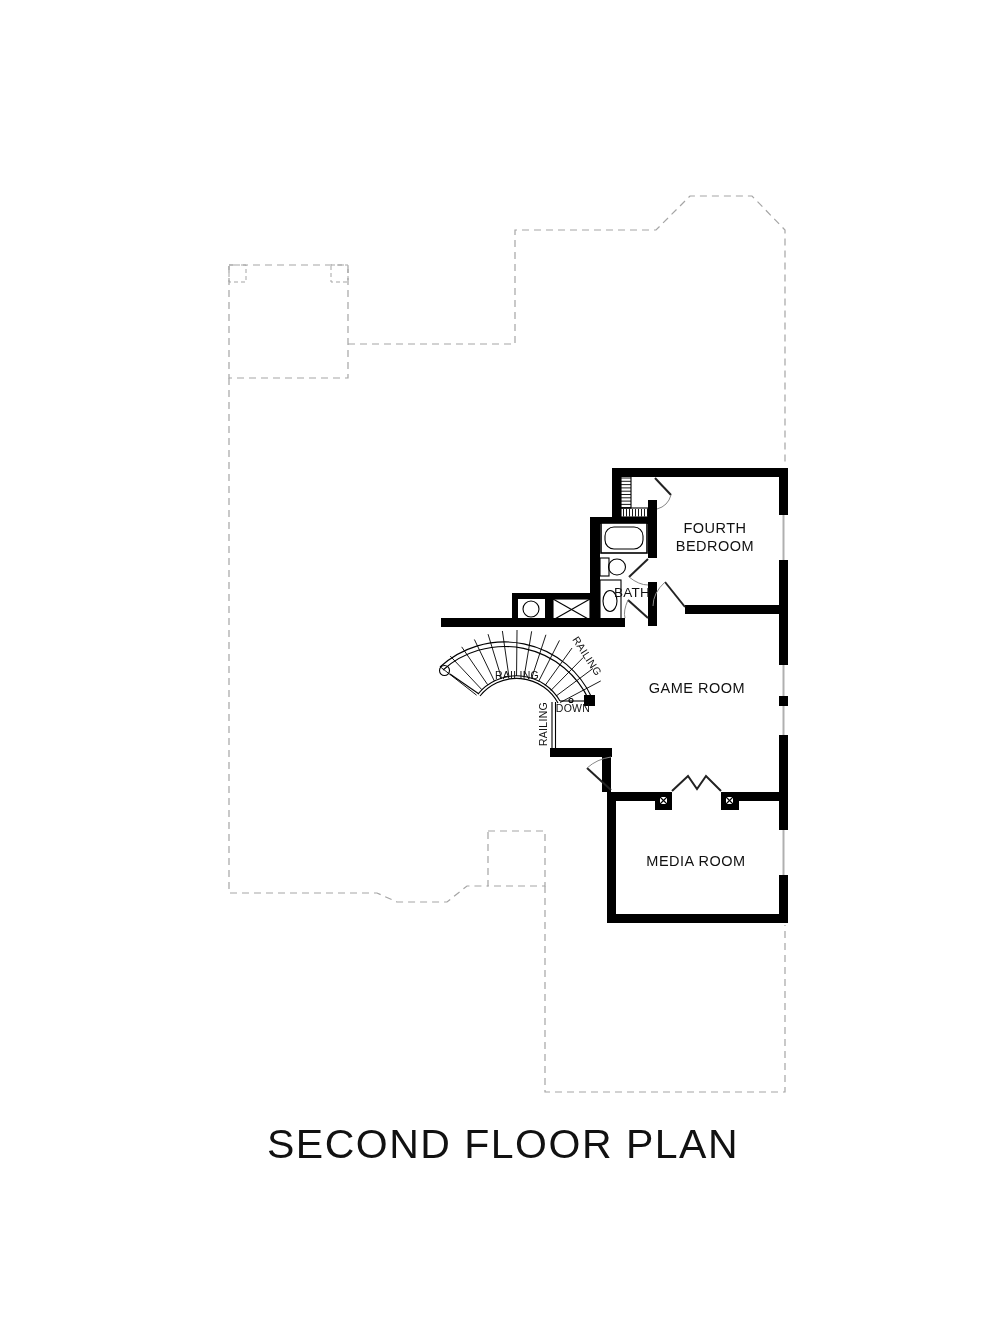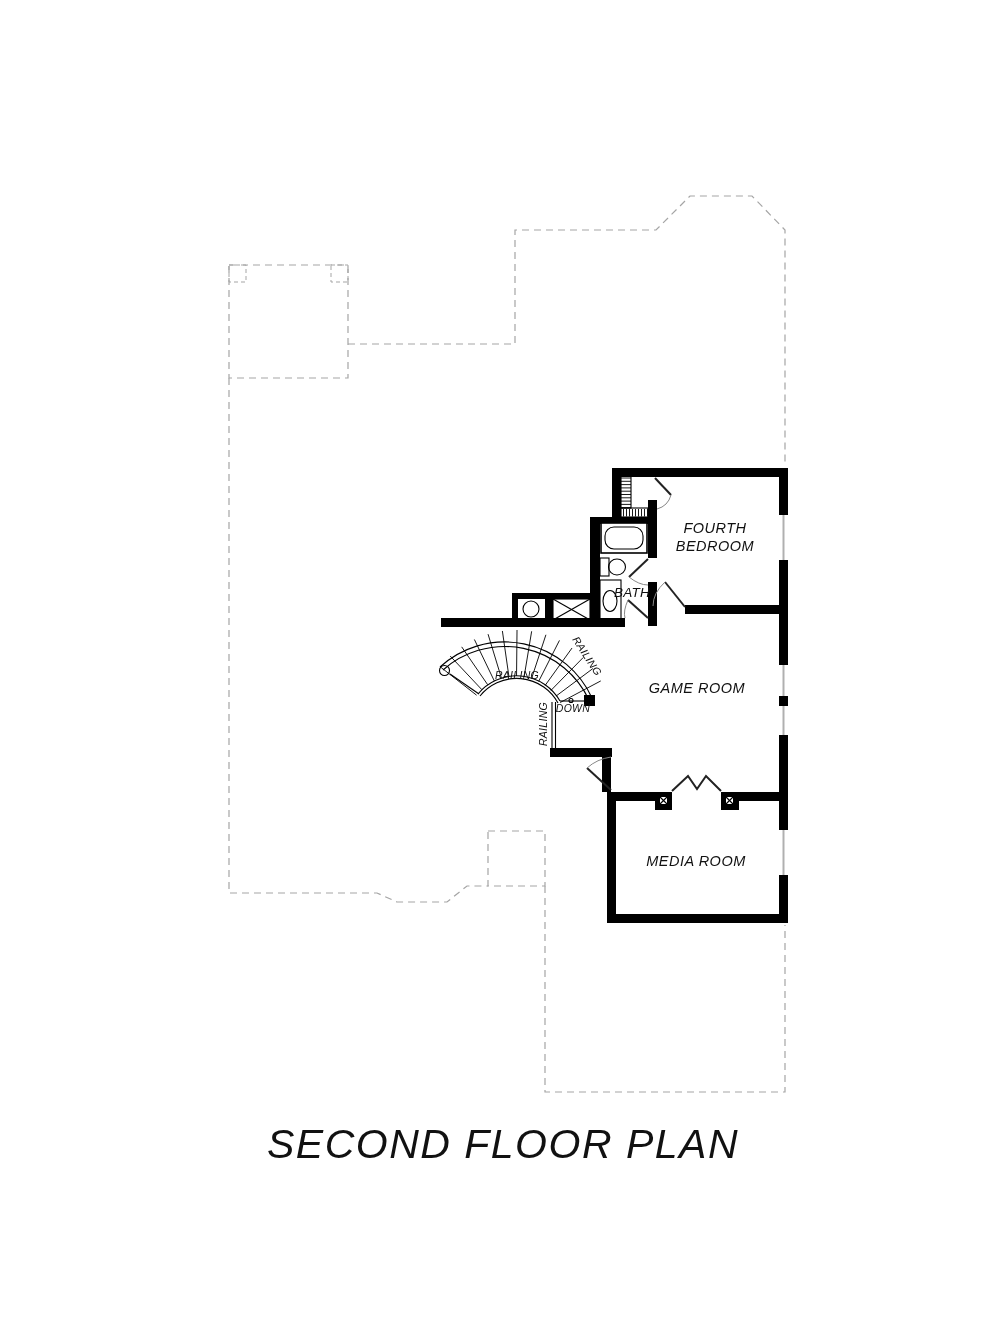--- a/index.html
+++ b/index.html
@@ -1,17 +1,17 @@
 <!DOCTYPE html>
 <html><head>
 <meta charset="utf-8">
 <style>
   html,body{margin:0;padding:0;background:#ffffff;}
   .page{position:relative;width:1000px;height:1334px;background:#ffffff;overflow:hidden;
-        font-family:"Liberation Sans", sans-serif;font-style:italic;}
+        font-family:"Liberation Sans", sans-serif;}
   svg text{font-family:"Liberation Sans", sans-serif;fill:#111;}
   .room-label{font-size:14.5px;letter-spacing:0.5px;}
   .small-label{font-size:10.5px;letter-spacing:0.3px;}
   .bath-label{font-size:13.5px;letter-spacing:0.3px;}
   .title-label{font-size:41px;letter-spacing:1.5px;}
   .wall{fill:#000000;stroke:none;}
   .dashed{fill:none;stroke:#a5a5a5;stroke-width:1.2;stroke-dasharray:7 5;}
   .dashed-sq{fill:none;stroke:#a5a5a5;stroke-width:1;stroke-dasharray:4 3;}
   .fixture{fill:#ffffff;stroke:#000000;stroke-width:1.6;}
   .fixture-thin{fill:none;stroke:#000000;stroke-width:1.1;}

